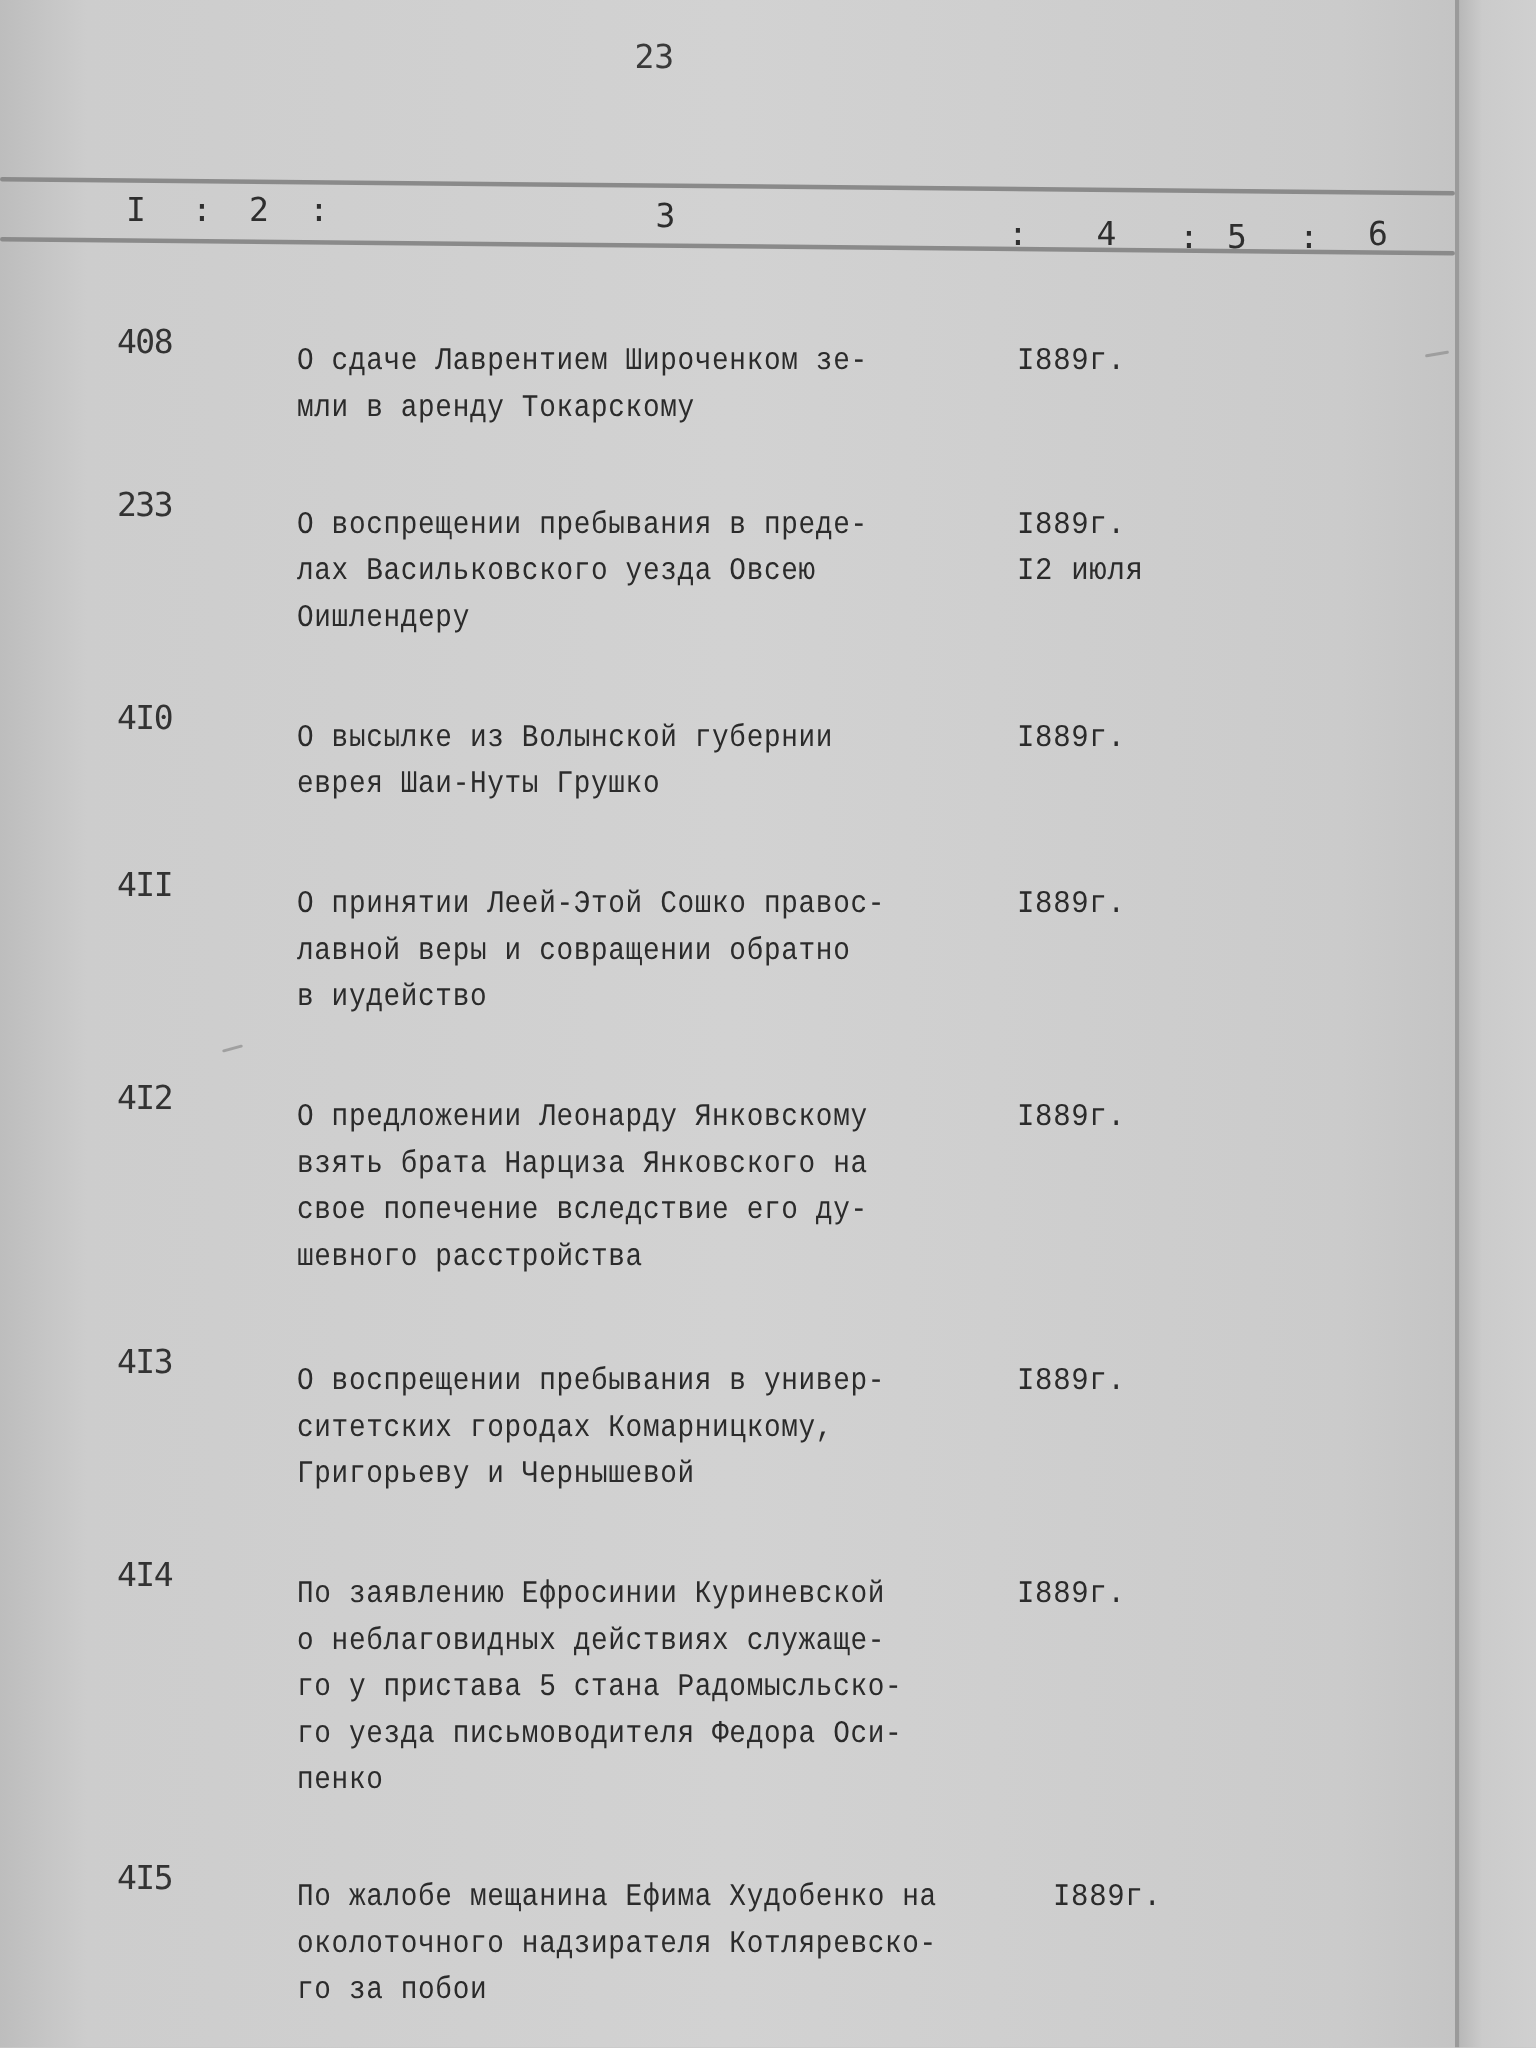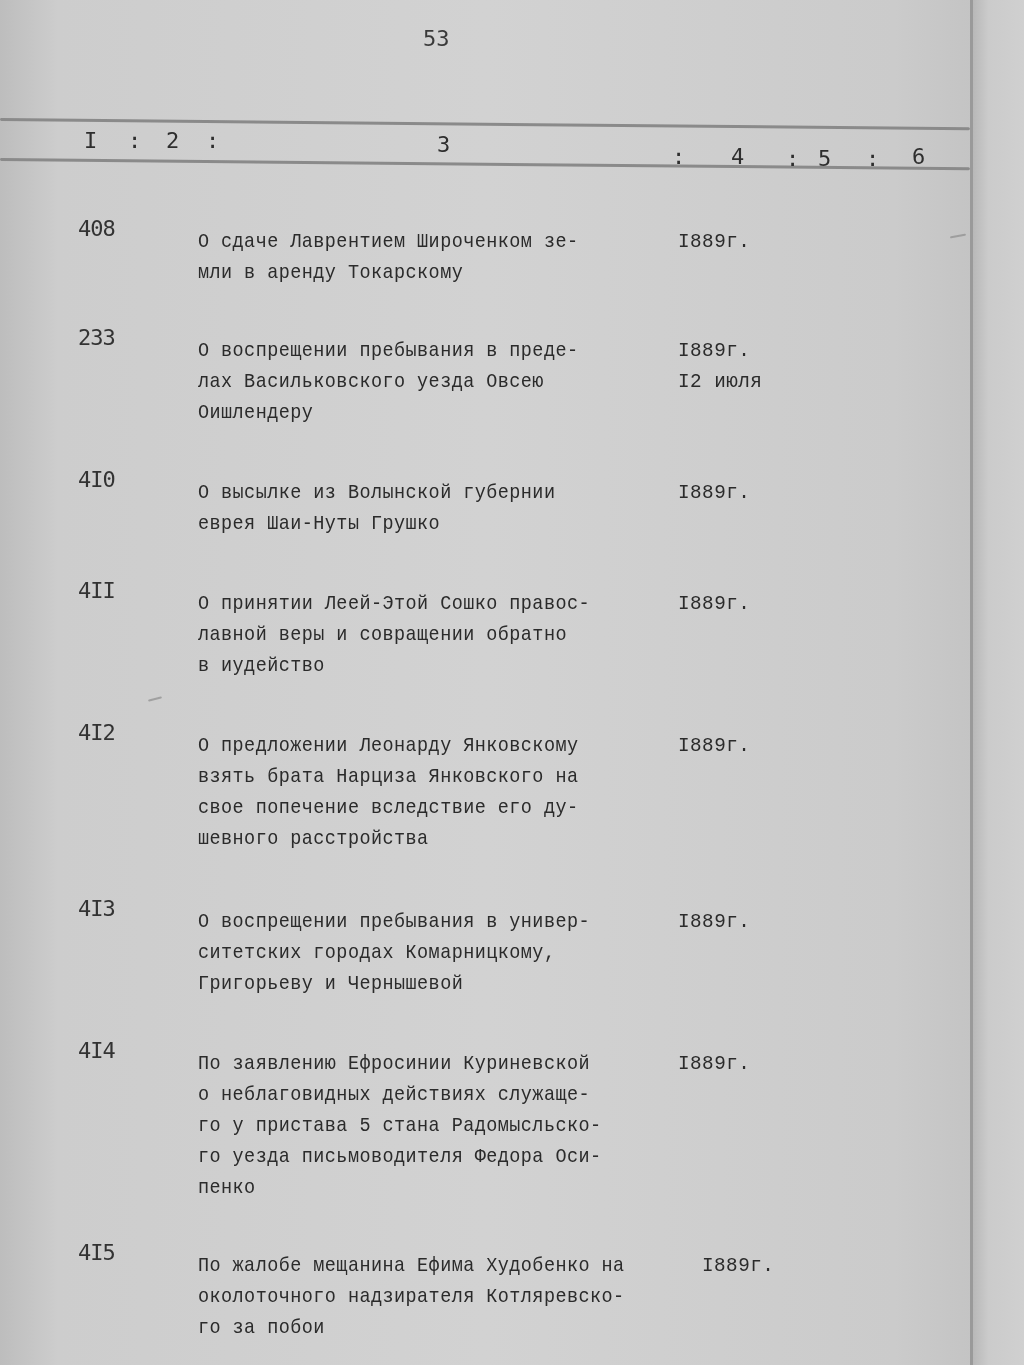--- a/index.html
+++ b/index.html
@@ -123,21 +123,21 @@
       height: 2px;
       background: #8d8d8d;
       border-radius: 1px;
       opacity: 0.7;
     }
   </style>
 </head>
 <body>
 
 <div class="page">
-  <div class="page-number">53</div>
+  <div class="page-number">23</div>
 
   <div class="header-band">
     <div class="rule top"></div>
     <div class="rule bottom"></div>
     <span class="col-head" style="left:84px;top:10px;">I</span>
     <span class="col-head" style="left:128px;top:10px;">:</span>
     <span class="col-head" style="left:166px;top:10px;">2</span>
     <span class="col-head" style="left:206px;top:10px;">:</span>
     <span class="col-head" style="left:437px;top:14px;">3</span>
     <span class="col-head" style="left:672px;top:26px;">:</span>

